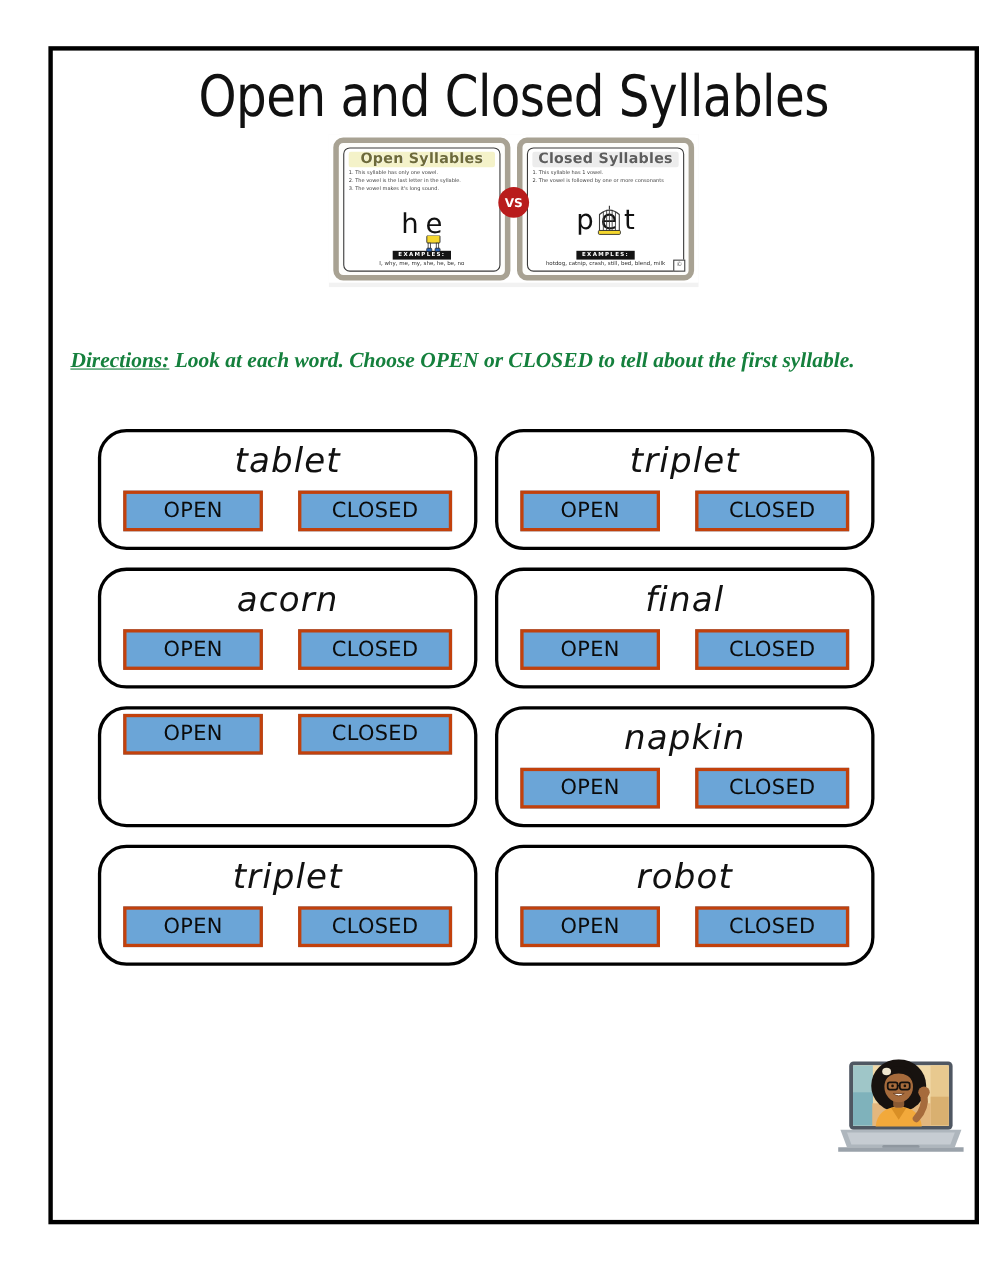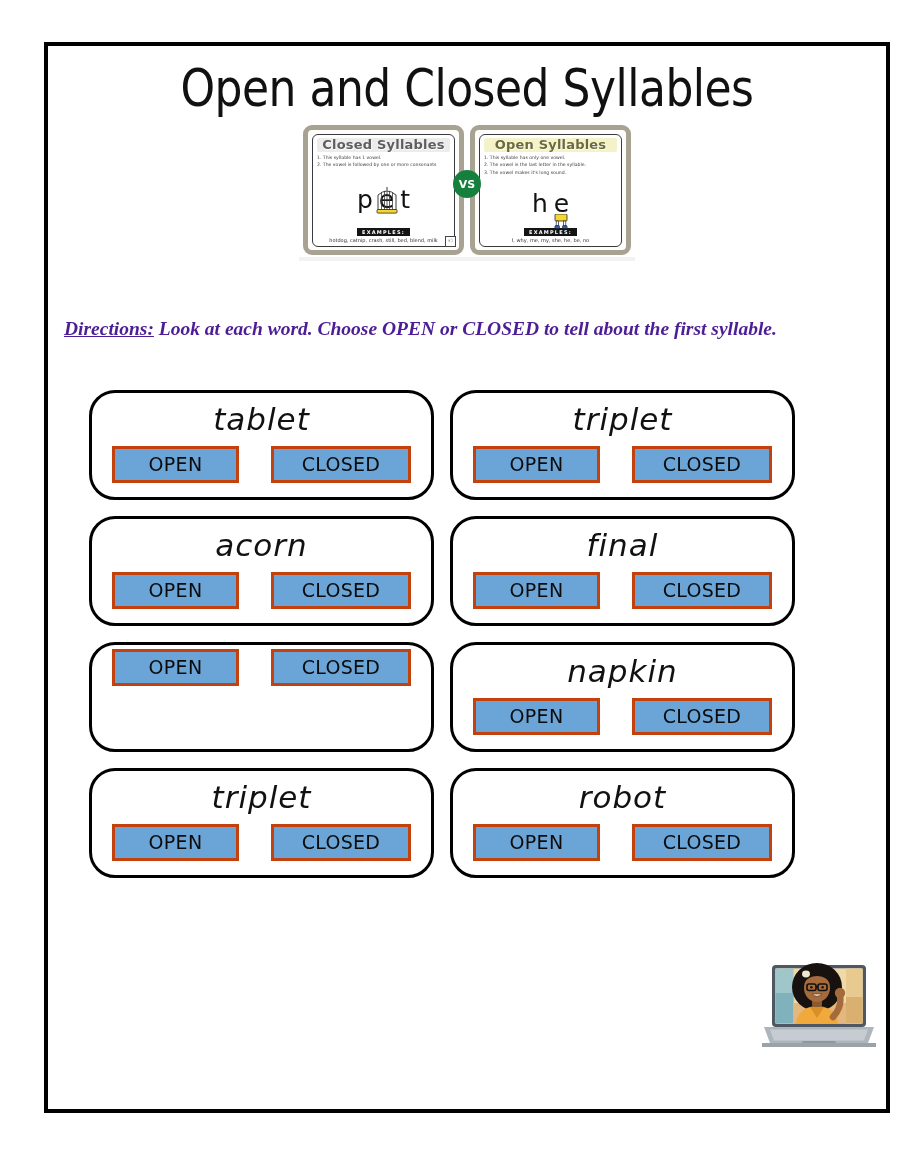--- a/index.html
+++ b/index.html
@@ -160,21 +160,21 @@
     overflow: hidden;
   }
   .vs-badge {
     position: absolute;
     left: 50%;
     top: 62px;
     transform: translate(-50%, -50%);
     width: 28px;
     height: 28px;
     border-radius: 50%;
-    background: #15803d;
+    background: #b91c1c;
     color: #ffffff;
     font-family: "DejaVu Sans", sans-serif;
     font-weight: bold;
     font-size: 11px;
     display: flex;
     align-items: center;
     justify-content: center;
     z-index: 5;
   }
   .poster-caption {
@@ -205,21 +205,21 @@
   .directions {
     position: absolute;
     left: 16px;
     top: 268px;
     width: 760px;
     font-family: "Liberation Serif", serif;
     font-style: italic;
     font-weight: bold;
     font-size: 19.5px;
     line-height: 1.55;
-    color: #4c1d95;
+    color: #15803d;
   }
   .directions .lead {
     text-decoration: underline;
   }
 
   
   .word-grid {
     position: absolute;
     left: 41px;
     top: 344px;
@@ -296,46 +296,20 @@
 </style>
 </head>
 <body>
 
 <div class="page-frame">
 
   <div class="worksheet-title">Open and Closed Syllables</div>
 
   <div class="poster-wrap">
     <div class="poster-panels">
-
-      <div class="poster-panel">
-        <div class="poster-panel-inner">
-          <div class="poster-heading closed">Closed Syllables</div>
-          <ul class="poster-rules">
-            <li>1. This syllable has 1 vowel.</li>
-            <li>2. The vowel is followed by one or more consonants</li>
-          </ul>
-          <div class="poster-word">
-            <span class="letter">p</span>
-            <span class="letter">
-              <span>e</span>
-              <svg class="letter-cage" viewBox="0 0 24 30">
-                <path d="M12 1 L12 4" stroke="#333" stroke-width="1"></path>
-                <path d="M3 9 Q12 1 21 9 L21 24 L3 24 Z" fill="none" stroke="#3a3a3a" stroke-width="1"></path>
-                <path d="M6.5 6.4 L6.5 24 M9.5 4.8 L9.5 24 M12 4.3 L12 24 M14.5 4.8 L14.5 24 M17.5 6.4 L17.5 24" stroke="#3a3a3a" stroke-width="0.8"></path>
-                <rect x="2" y="23.5" width="20" height="3.6" rx="1" fill="#f5d72e" stroke="#2a2a2a" stroke-width="0.8"></rect>
-              </svg>
-            </span>
-            <span class="letter">t</span>
-          </div>
-          <div class="examples-badge">EXAMPLES:</div>
-          <div class="examples-list">hotdog, catnip, crash, still, bed, blend, milk</div>
-        </div>
-        <div class="poster-mark">©</div>
-      </div>
 
       <div class="poster-panel">
         <div class="poster-panel-inner">
           <div class="poster-heading open">Open Syllables</div>
           <ul class="poster-rules">
             <li>1. This syllable has only one vowel.</li>
             <li>2. The vowel is the last letter in the syllable.</li>
             <li>3. The vowel makes it's long sound.</li>
           </ul>
           <div class="poster-word">
@@ -349,20 +323,46 @@
                 <rect x="1.9" y="11.6" width="4.6" height="3" rx="0.8" fill="#2d63b5" stroke="#1a1a1a" stroke-width="0.6"></rect>
                 <rect x="9.5" y="11.6" width="4.6" height="3" rx="0.8" fill="#2d63b5" stroke="#1a1a1a" stroke-width="0.6"></rect>
               </svg>
             </span>
           </div>
           <div class="examples-badge">EXAMPLES:</div>
           <div class="examples-list">I, why, me, my, she, he, be, no</div>
         </div>
       </div>
 
+      <div class="poster-panel">
+        <div class="poster-panel-inner">
+          <div class="poster-heading closed">Closed Syllables</div>
+          <ul class="poster-rules">
+            <li>1. This syllable has 1 vowel.</li>
+            <li>2. The vowel is followed by one or more consonants</li>
+          </ul>
+          <div class="poster-word">
+            <span class="letter">p</span>
+            <span class="letter">
+              <span>e</span>
+              <svg class="letter-cage" viewBox="0 0 24 30">
+                <path d="M12 1 L12 4" stroke="#333" stroke-width="1"></path>
+                <path d="M3 9 Q12 1 21 9 L21 24 L3 24 Z" fill="none" stroke="#3a3a3a" stroke-width="1"></path>
+                <path d="M6.5 6.4 L6.5 24 M9.5 4.8 L9.5 24 M12 4.3 L12 24 M14.5 4.8 L14.5 24 M17.5 6.4 L17.5 24" stroke="#3a3a3a" stroke-width="0.8"></path>
+                <rect x="2" y="23.5" width="20" height="3.6" rx="1" fill="#f5d72e" stroke="#2a2a2a" stroke-width="0.8"></rect>
+              </svg>
+            </span>
+            <span class="letter">t</span>
+          </div>
+          <div class="examples-badge">EXAMPLES:</div>
+          <div class="examples-list">hotdog, catnip, crash, still, bed, blend, milk</div>
+        </div>
+        <div class="poster-mark">©</div>
+      </div>
+
       <div class="vs-badge">VS</div>
     </div>
   </div>
 
   <div class="directions">
     <span class="lead">Directions:</span>
     <span>Look at each word.  Choose OPEN or CLOSED to tell about the first syllable.</span>
   </div>
 
   <div class="word-grid">

